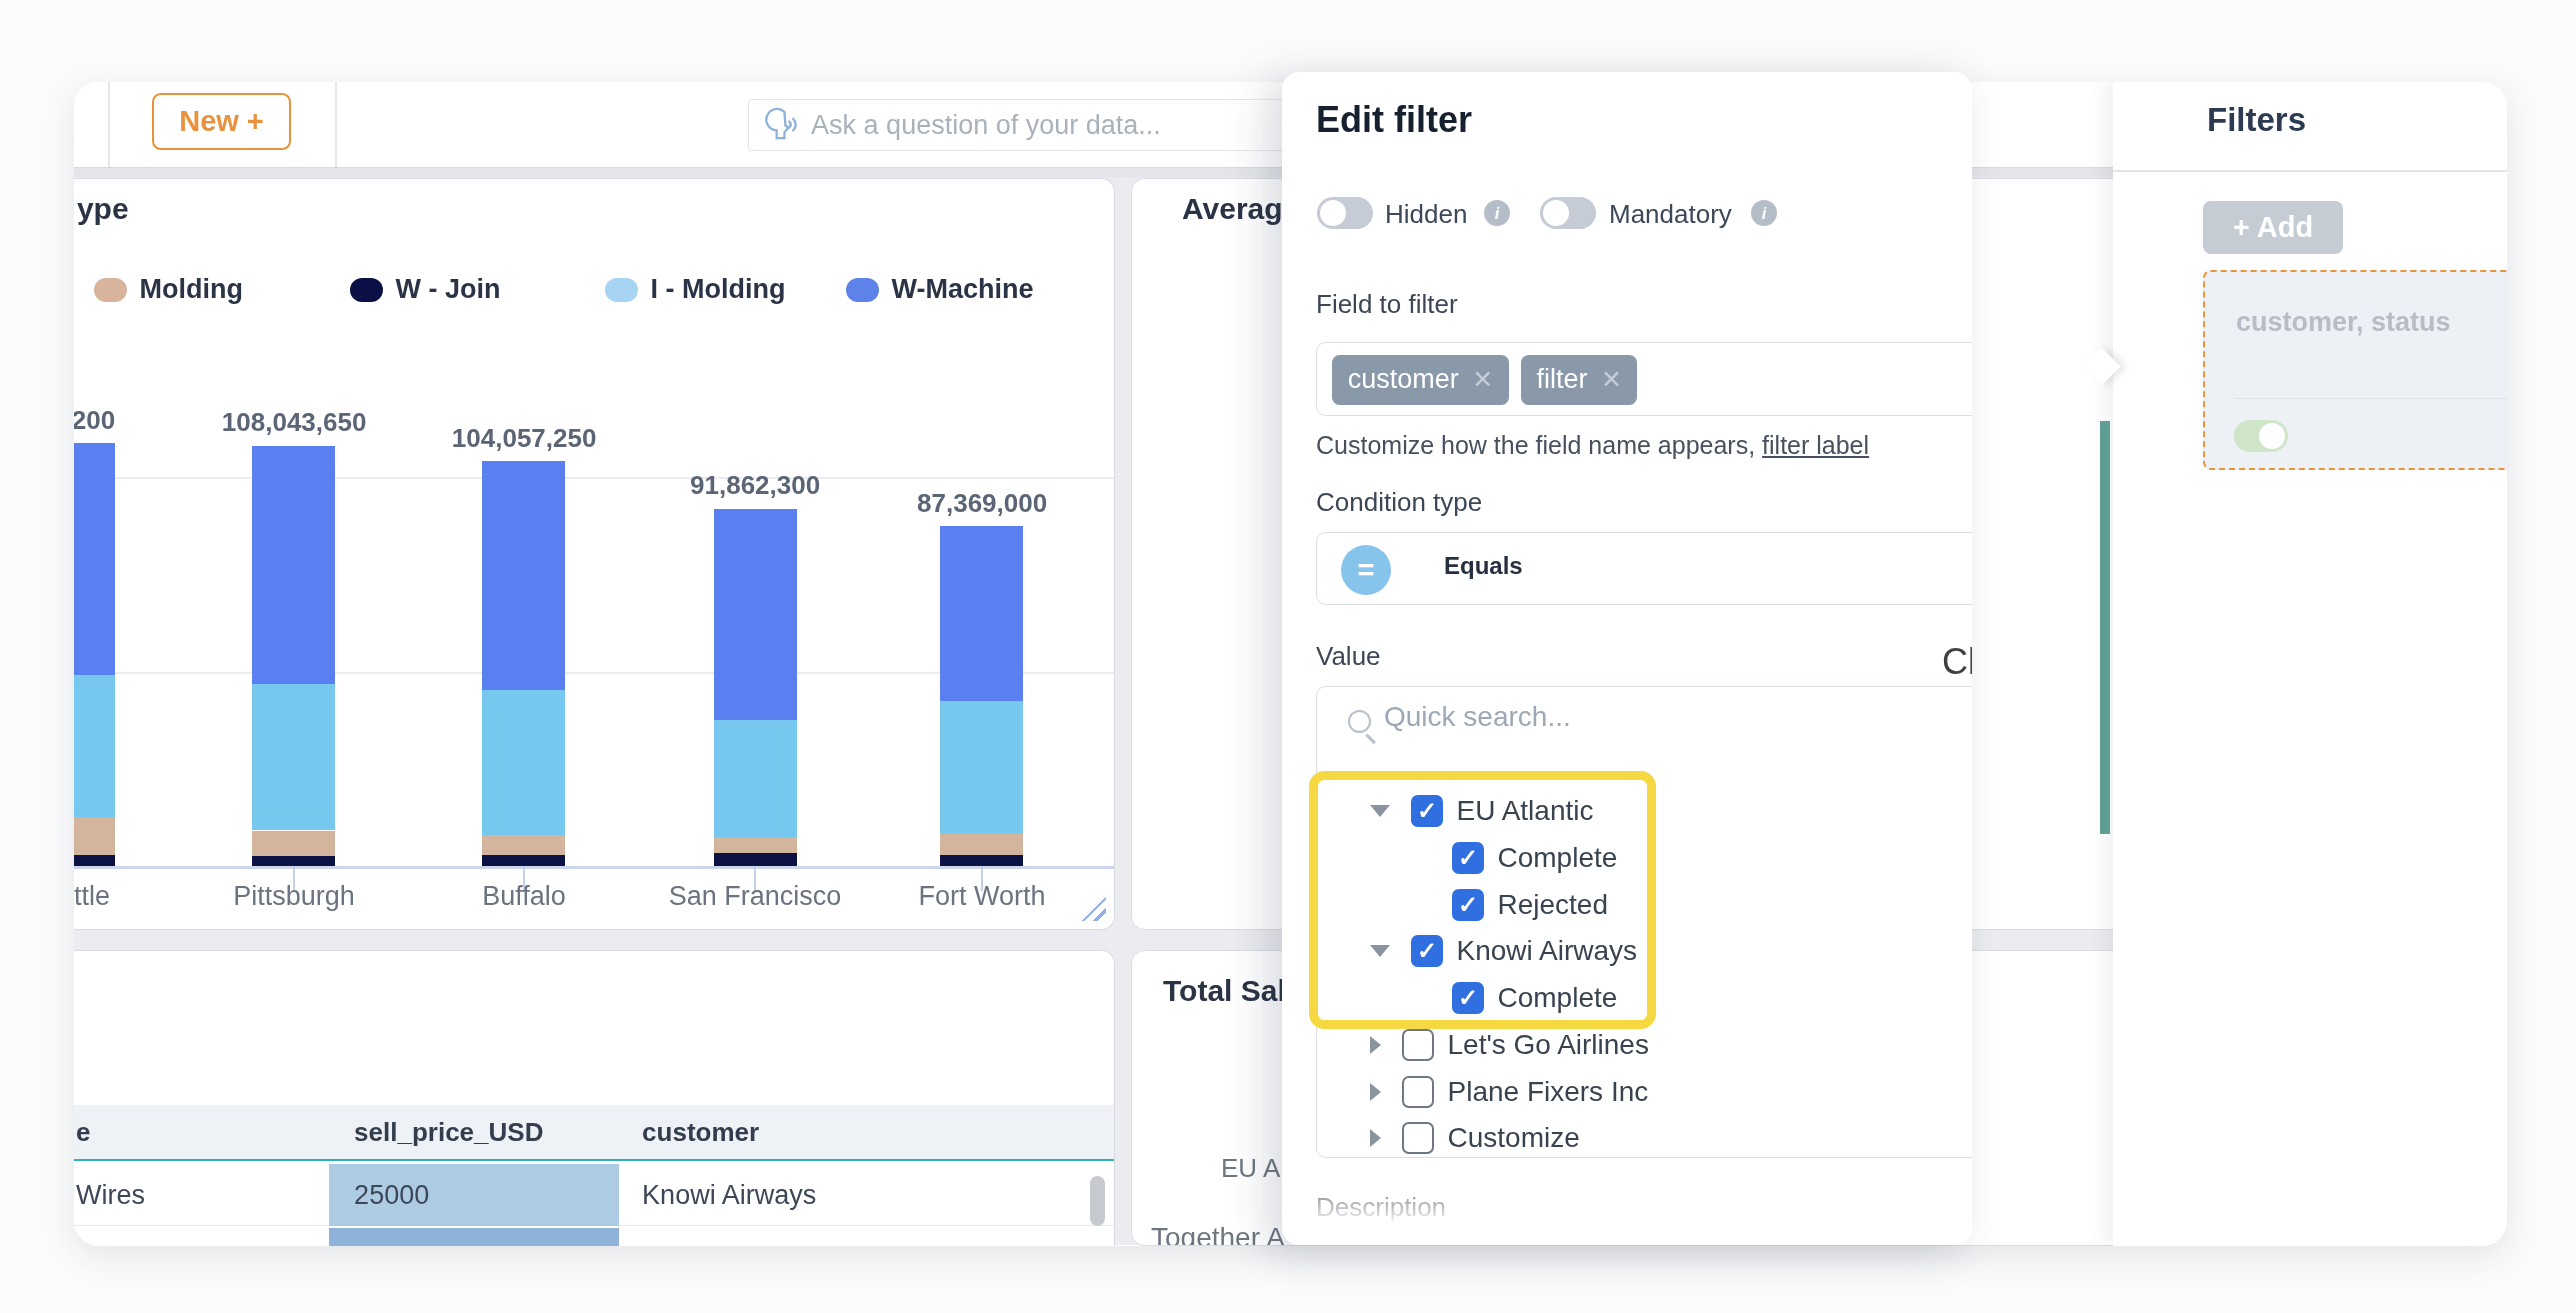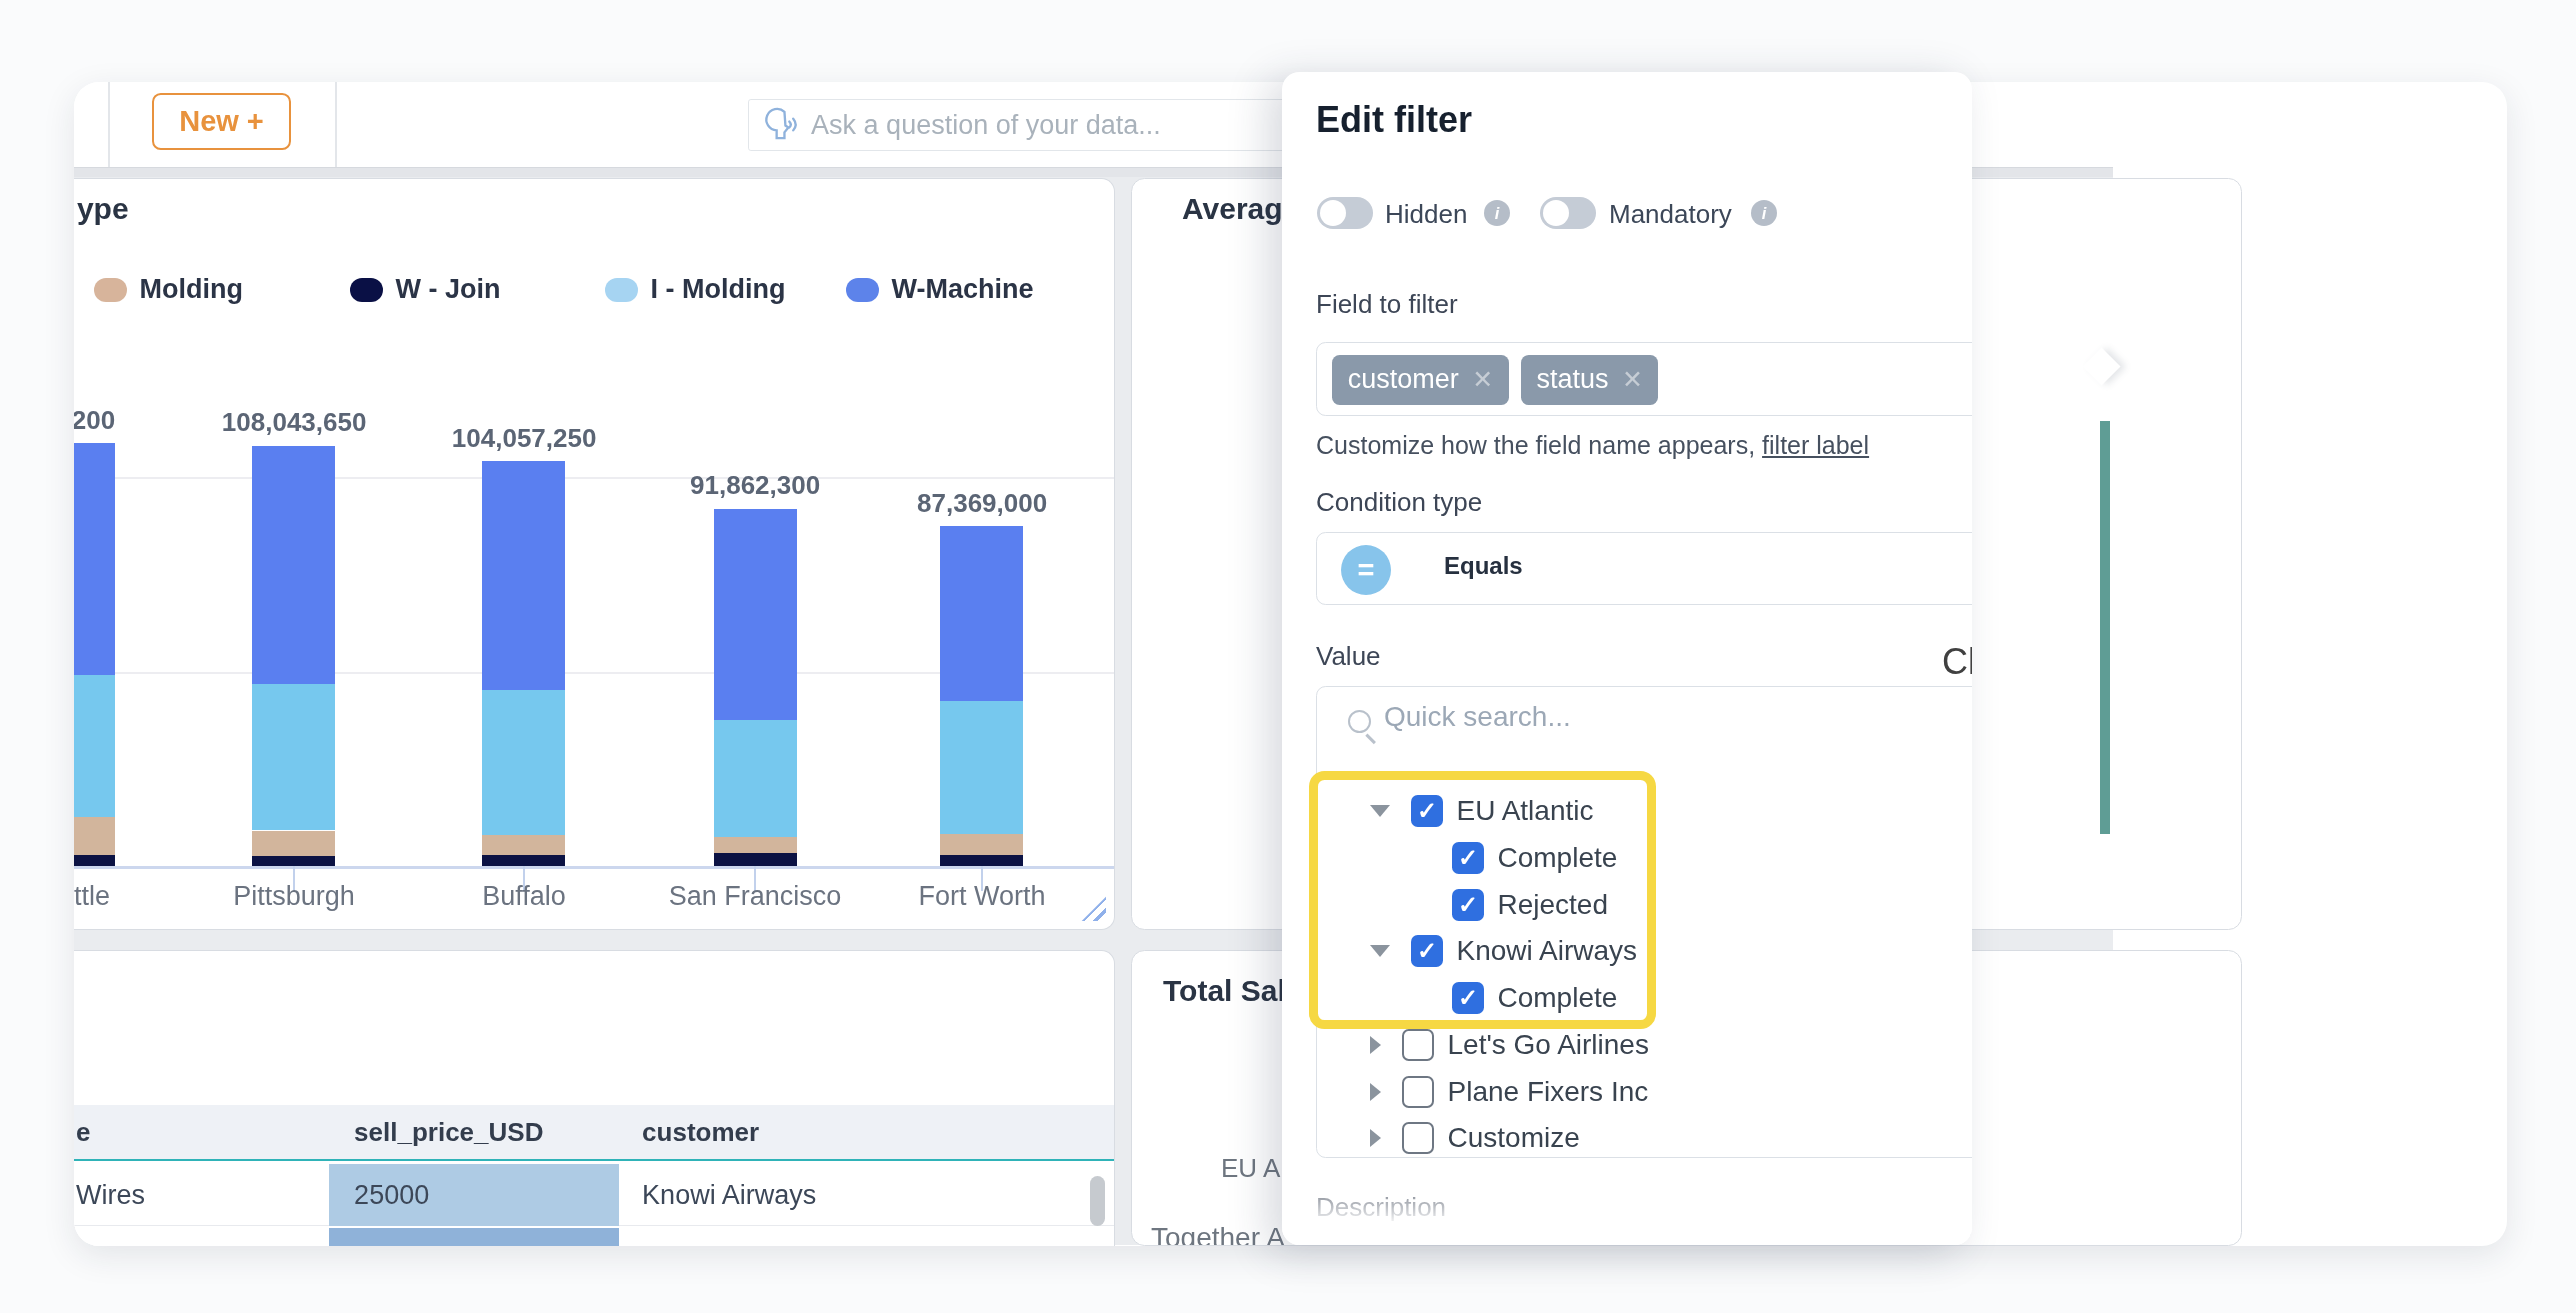--- a/index.html
+++ b/index.html
@@ -221,20 +221,32 @@
     </div>
     <div class="scroll-thumb" style="right:8.7px; top:225px;"></div>
   </div>
 
   <div class="card" style="left:1057px; top:868px; width:1111px; height:296px;">
     <div class="card-title" style="left:31px; top:23px;">Total Sal</div>
     <div class="abs" style="left:89px; top:202px; font-size:26px; color:#6e7680;">EU A</div>
     <div class="abs" style="left:19px; top:271px; font-size:28px; color:#6e7680;">Together A</div>
   </div>
 
+  <div class="filters-panel">
+    <div class="filters-title">Filters</div>
+    <div class="filters-div"></div>
+    <button class="add-btn">+ Add</button>
+    <div class="dashed-card">
+      <div class="dashed-text">customer, status</div>
+      <div class="dashed-div"></div>
+      <div class="toggle-green">
+          <div class="knob"></div>
+        </div>
+    </div>
+  </div>
 </div>
 
 <div class="teal-sliver"></div>
 
 <div class="edit-panel">
   <div class="ep-title">Edit filter</div>
   <button class="close-btn">✕</button>
 
   <div class="toggle-gray" style="left:35px; top:125px;">
       <div class="knob"></div>
@@ -246,21 +258,21 @@
     </div>
   <div class="toggle-label" style="left:327px; top:127px;">Mandatory</div>
   <div class="info-ico" style="left:469px; top:128px;">i</div>
 
   <div class="ep-label" style="left:34px; top:217px;">Field to filter</div>
   <div class="ep-box" style="top:270px; height:74px;">
     <div id="chips" style="position:absolute; left:15.4px; top:11.6px;"><span class="chip">
           <span>customer</span>
           <span class="x">✕</span>
         </span><span class="chip">
-          <span>status</span>
+          <span>filter</span>
           <span class="x">✕</span>
         </span></div>
     <span class="chev" style="right:27px; top:27px; position:absolute;"></span>
   </div>
   <div class="ep-label" style="left:34px; top:359px; font-size:25px; color:#46505f;">
     <span>Customize how the field name appears,</span>
     <span class="link">filter label</span>
   </div>
 
   <div class="ep-label" style="left:34px; top:415px;">Condition type</div>

